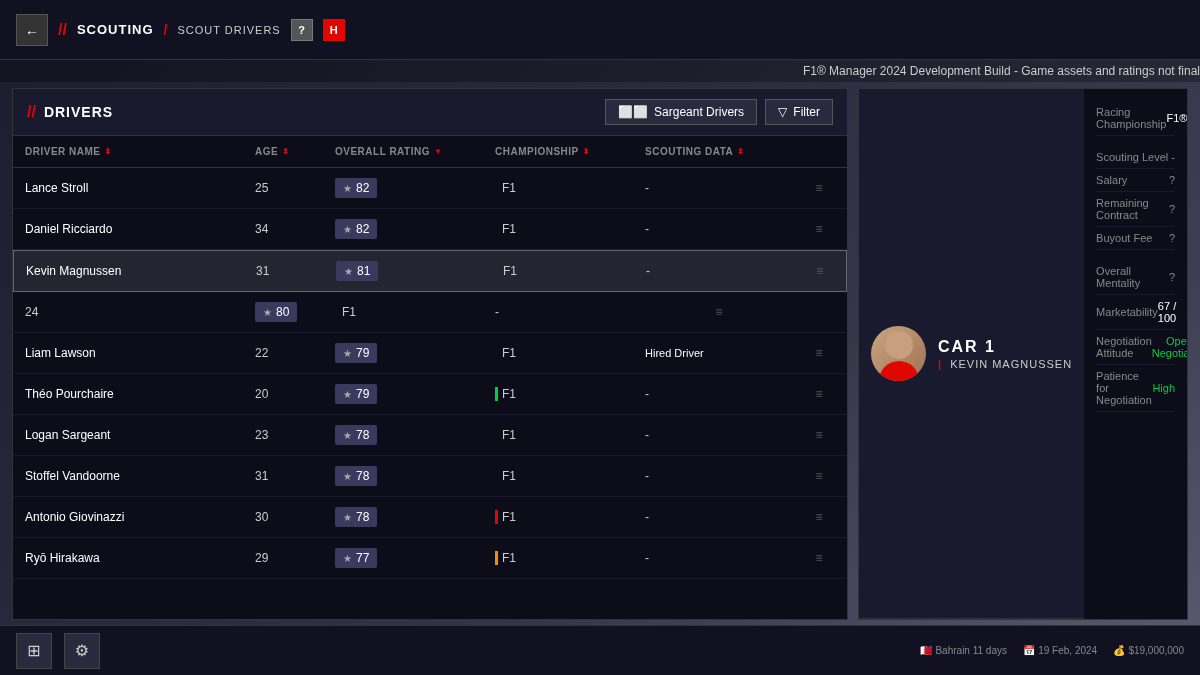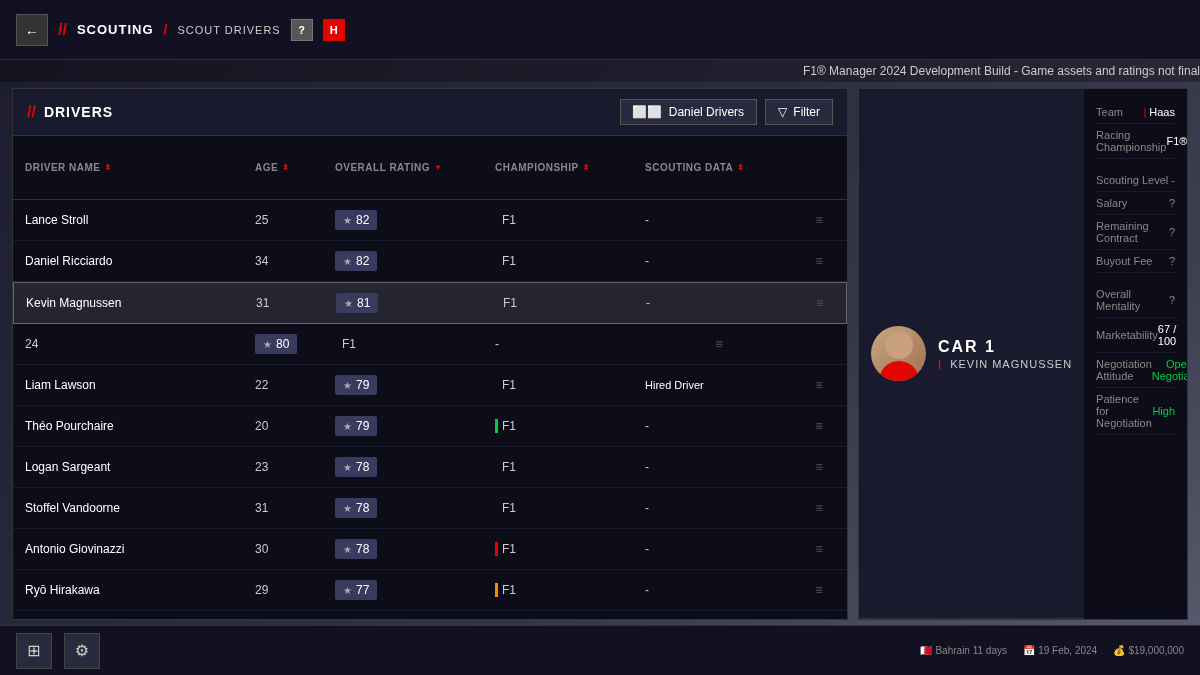--- a/index.html
+++ b/index.html
@@ -201,21 +201,21 @@
       align-items: center;
       gap: 6px;
     }
 
     
     .table-header {
       display: grid;
       grid-template-columns: 230px 80px 160px 150px 160px 40px;
       background: #0d0d1a;
       border-bottom: 1px solid #333;
-      padding: 18px 6px;
+      padding: 2px 6px;
     }
 
     .th {
       color: #888;
       font-size: 10px;
       font-weight: bold;
       letter-spacing: 0.5px;
       text-transform: uppercase;
       padding: 8px 6px;
       display: flex;
@@ -490,21 +490,21 @@
 
   <div class="drivers-panel">
     <div class="panel-header">
       <div class="panel-title">
         <span class="title-slash">//</span>
         <span class="title-text">DRIVERS</span>
       </div>
       <div class="panel-actions">
         <button class="compare-btn">
           <span>⬜⬜</span>
-          <span>Daniel Drivers</span>
+          <span>Sargeant Drivers</span>
         </button>
         <button class="filter-btn">
           <span>▽</span>
           <span>Filter</span>
         </button>
       </div>
     </div>
 
     <div class="table-header">
       <div class="th">
@@ -764,24 +764,20 @@
       <div class="detail-name-area">
         <div class="car-label">CAR 1</div>
         <div class="driver-full-name">
           <span class="pipe">|</span>
           <span>KEVIN MAGNUSSEN</span>
         </div>
       </div>
     </div>
 
     <div class="detail-body" id="detail-body">
-    <div class="detail-row">
-    <span class="detail-label">Team</span>
-    <span class="detail-value"><span style="color:#e10600;margin-right:3px;">|</span>Haas</span>
-  </div>
         <div class="detail-row">
     <span class="detail-label">Racing Championship</span>
     <span class="detail-value">F1®</span>
   </div>
         <div class="section-gap"></div>
         <div class="detail-row">
     <span class="detail-label">Scouting Level</span>
     <span class="detail-value question">-</span>
   </div>
         <div class="detail-row">

